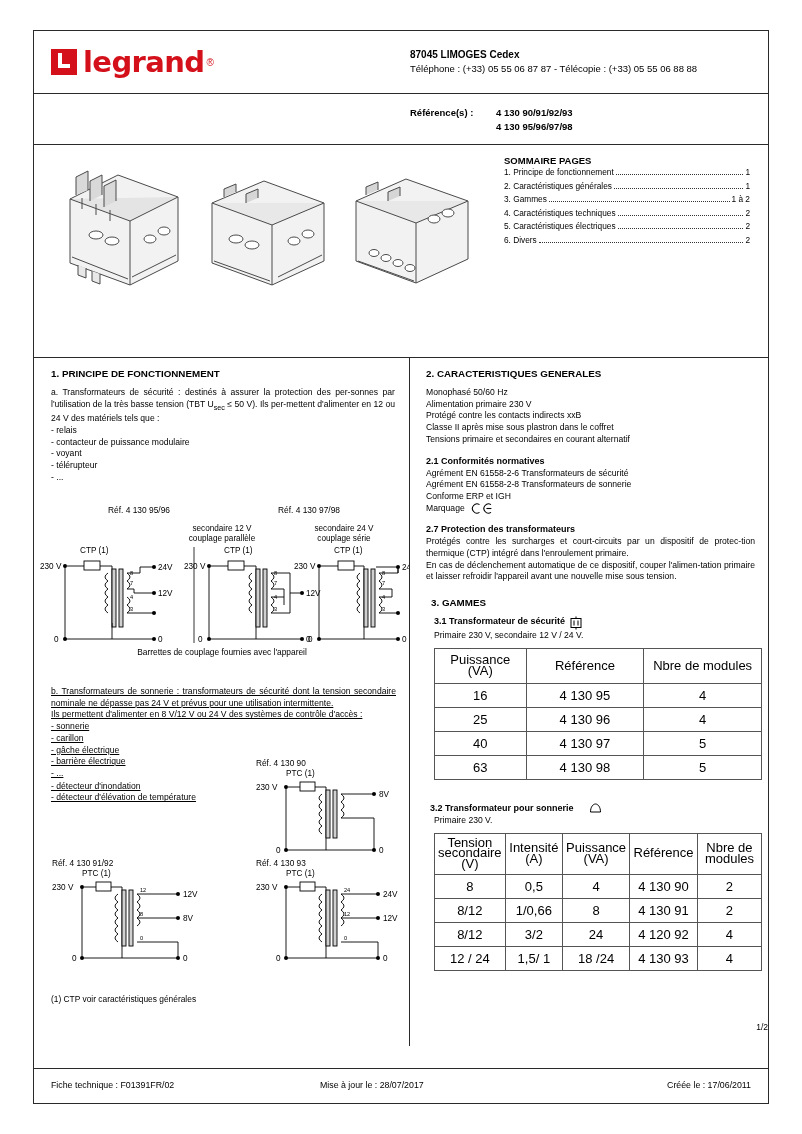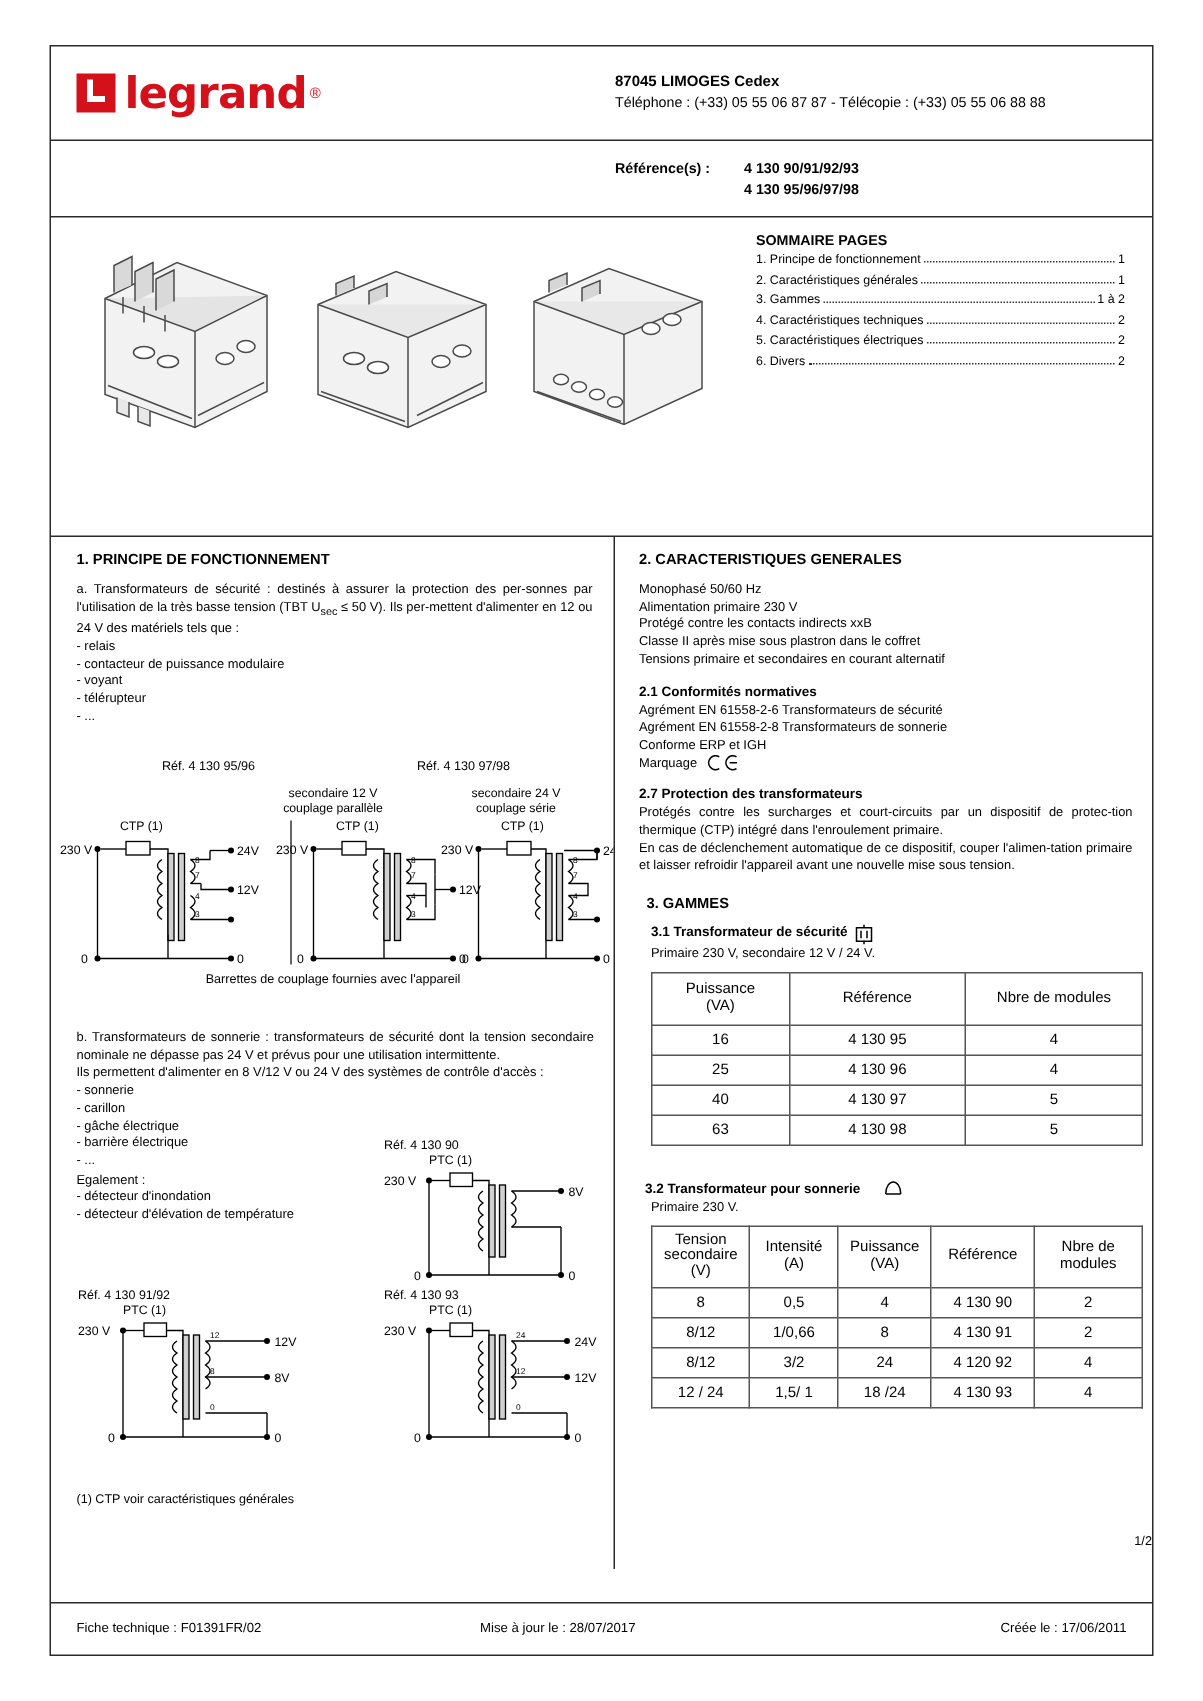--- a/index.html
+++ b/index.html
@@ -43,21 +43,21 @@
   .col{position:absolute;top:0;}
   .colL{left:0;width:375px;}
   .colR{left:376px;width:359px;}
   .pad{padding:10px 14px 0 17px;}
   h2.sec{font-size:9.8px;font-weight:bold;margin:0 0 8px 0;}
   h3.sub{font-size:9px;font-weight:bold;margin:10px 0 2px 0;}
   p.tx{font-size:8.6px;line-height:11.7px;margin:0 0 0 0;text-align:justify;}
   .lst{font-size:8.6px;line-height:11.7px;}
 
   
-  table.t{border-collapse:collapse;font-size:10px;margin-top:6px;padding-left:44px;}
+  table.t{border-collapse:collapse;font-size:13px;margin-top:6px;padding-left:44px;}
   table.t td,table.t th{border:1px solid #555;text-align:center;padding:4px 3px;font-weight:normal;}
   table.t th{font-weight:normal;}
   .tbl1{width:328px;margin-left:8px;}
   .tbl1 th{height:26px;line-height:10.5px;}
   .tbl2{width:328px;margin-left:8px;}
   .tbl2 th{height:32px;line-height:10.5px;}
 
   
   .sch{position:relative;}
 
@@ -331,32 +331,31 @@
               <text x="64" y="32" font-size="5.6" fill="#000" stroke="none">7</text>
               <text x="64" y="46" font-size="5.6" fill="#000" stroke="none">4</text>
               <text x="64" y="58" font-size="5.6" fill="#000" stroke="none">3</text>
             </g>
 
             <text x="188" y="152" font-size="8.4" fill="#000" stroke="none" text-anchor="middle">Barrettes de couplage fournies avec l'appareil</text>
           </g>
         </svg>
       </div>
 
-      <div style="position:absolute;left:17px;top:328px;width:345px;">
+      <div style="position:absolute;left:17px;top:328px;width:345px;text-decoration:underline;">
         <p class="tx">b. Transformateurs de sonnerie : transformateurs de sécurité dont la tension secondaire nominale ne dépasse pas 24 V et prévus pour une utilisation intermittente.</p>
         <p class="tx" style="margin-top:0;">Ils permettent d'alimenter en 8 V/12 V ou 24 V des systèmes de contrôle d'accès :</p>
         <div class="lst">
           <div>- sonnerie</div>
           <div>- carillon</div>
           <div>- gâche électrique</div>
           <div>- barrière électrique</div>
           <div>- ...</div>
         </div>
         <div class="lst" style="margin-top:1px;">
-          <div>Egalement :</div>
           <div>- détecteur d'inondation</div>
           <div>- détecteur d'élévation de température</div>
         </div>
       </div>
 
       <div style="position:absolute;left:222px;top:400px;width:150px;height:100px;">
         <svg width="150" height="100" viewBox="0 0 150 100" font-family="Liberation Sans, sans-serif">
           <g stroke="#000" fill="none" stroke-width="0.9">
             <text x="0" y="8" font-size="8.3" fill="#000" stroke="none">Réf. 4 130 90</text>
             <text x="30" y="18" font-size="8.2" fill="#000" stroke="none">PTC (1)</text>

